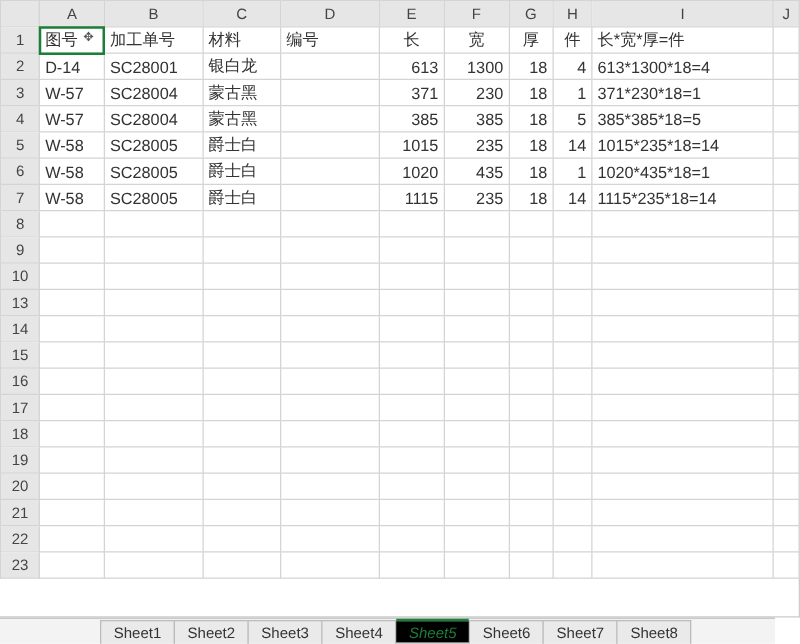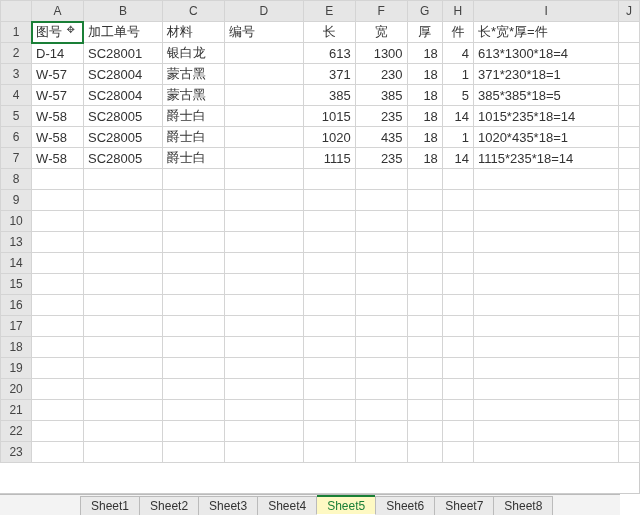--- a/index.html
+++ b/index.html
@@ -96,26 +96,27 @@
     background: #eaeaea;
     border: 1px solid #bbb;
     border-bottom: none;
     margin-right: -1px;
     color: #333;
     cursor: pointer;
     height: 19px;
     line-height: 15px;
   }
   .tab.active {
-    background: #fef9c3;
+    background: #000000;
     border-bottom: 1px solid #fff;
     color: #1a7f37;
     font-weight: 500;
     position: relative;
     z-index: 2;
+    font-style: italic;
   }
   .tab.active::before {
     content: "";
     position: absolute;
     left: 0; right: 0;
     bottom: 17px;
     height: 2px;
     background: #1a7f37;
   }
 </style>

